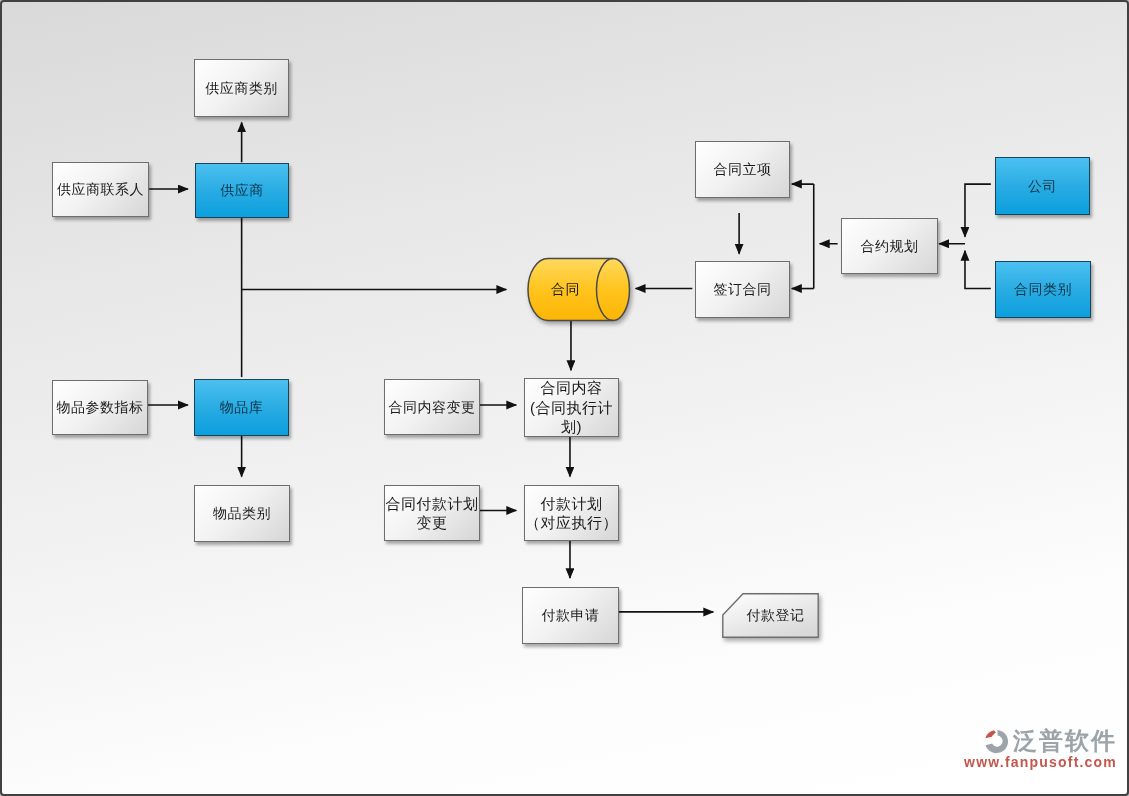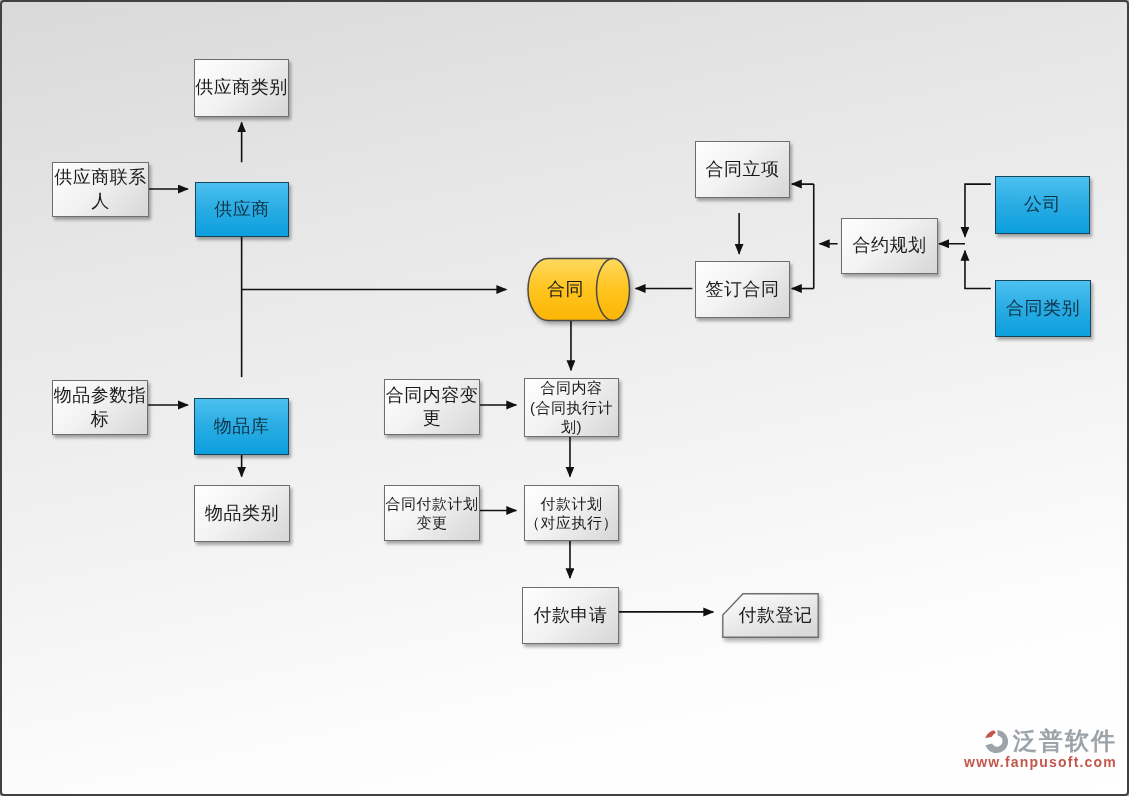--- a/index.html
+++ b/index.html
@@ -9,34 +9,33 @@
     box-sizing:border-box;
     border:2px solid #414141;
     border-radius:4px;
     background:linear-gradient(168deg,#d9d9d9 0%,#e7e7e7 28%,#f2f2f2 55%,#fdfdfd 80%,#ffffff 100%);
     overflow:hidden;
   }
   .connectors { position:absolute; left:0; top:0; width:100%; height:100%; z-index:1; pointer-events:none; }
   .node {
     position:absolute; z-index:2;
     display:flex; flex-direction:column; align-items:center; justify-content:center;
-    text-align:center; font-size:18px; color:#1a1a1a; box-sizing:border-box;
+    text-align:center; font-size:14px; color:#1a1a1a; box-sizing:border-box;
     line-height:1.3; letter-spacing:0.5px;
   }
   .gray {
     background:linear-gradient(135deg,#ffffff 0%,#f2f2f2 45%,#d6d6d6 100%);
     border:1px solid #6e6e6e;
     box-shadow:2px 3px 3px rgba(0,0,0,0.32);
   }
   .blue {
     background:linear-gradient(180deg,#4cc0f0 0%,#29ace3 50%,#0c9fde 100%);
     border:1px solid #17455a;
     color:#0e3347;
     box-shadow:2px 3px 3px rgba(0,0,0,0.32);
-    margin-top:19px;
   }
   .two-line { font-size:15px; }
   .shape-node { background:transparent; border:none; box-shadow:none;align-items:center; }
   .shape-node svg { position:absolute; left:0; top:0; filter:drop-shadow(2px 3px 2px rgba(0,0,0,0.32)); }
   .shape-label { position:relative; z-index:3; }
   .cyl-label { padding-right:16px; }
   .card-label { padding-left:10px; }
   .watermark {
     position:absolute; right:10px; bottom:24px; z-index:2;
     display:flex; flex-direction:column; align-items:flex-end;

